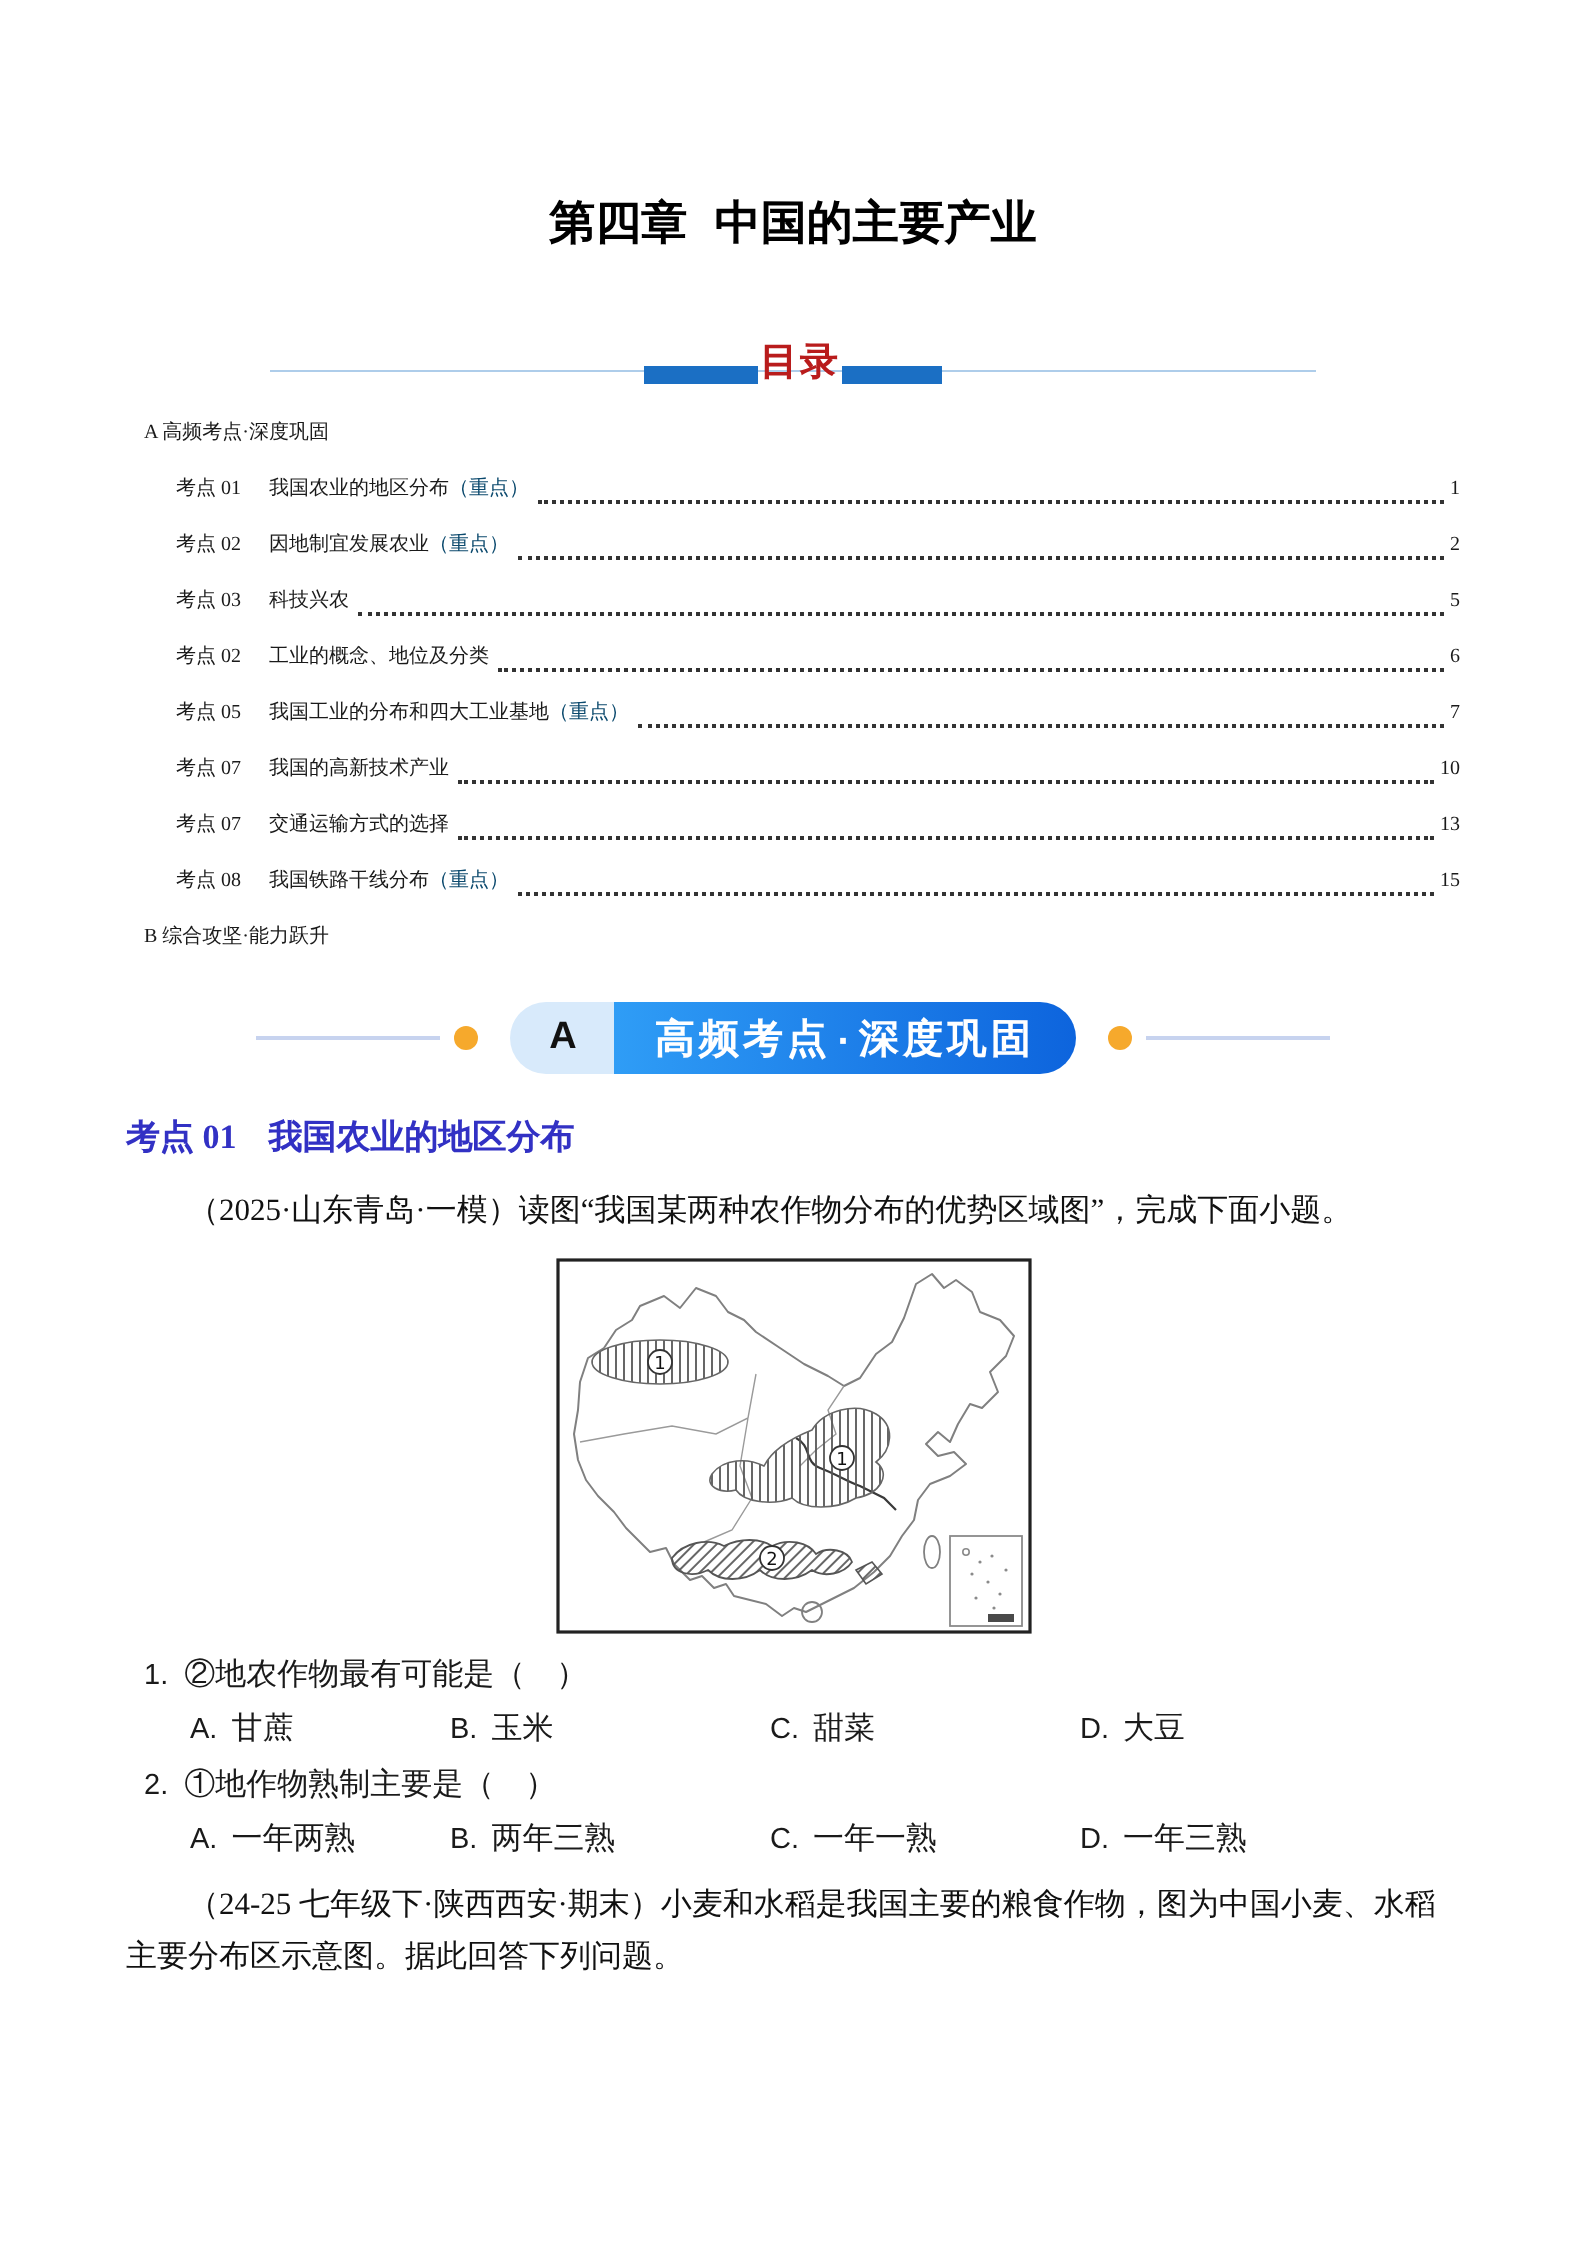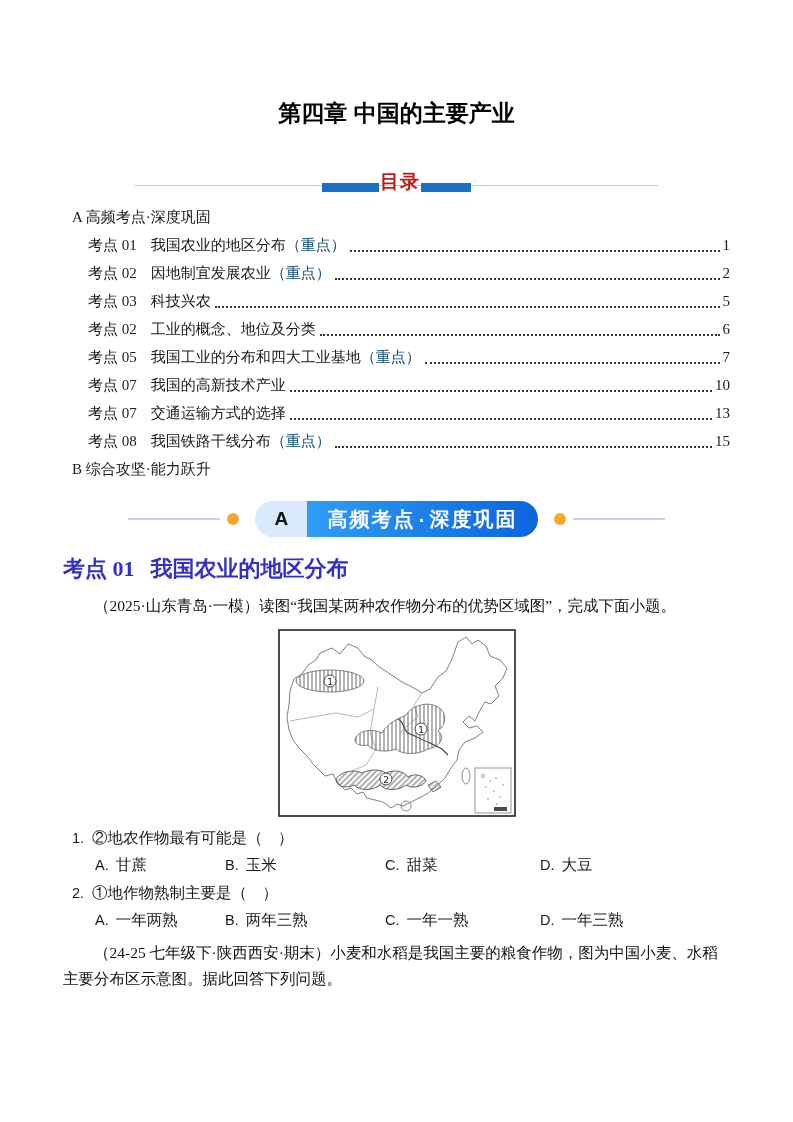--- a/index.html
+++ b/index.html
@@ -9,21 +9,21 @@
     font-family:"Liberation Serif","DejaVu Serif",serif;
     color:#1a1a1a;
     position:relative;
     overflow:hidden;
   }
   .content { padding:98px 63px 0 63px; }
 
   
   .doc-title {
     text-align:center;
-    font-family:Liberation Sans, sans-serif;
+    font-family:Liberation Mono, monospace;
     font-weight:700; font-size:23px; line-height:31px;
     color:#000;
     margin-bottom:44px;
   }
 
   
   .toc-header { position:relative; height:22px; margin-bottom:8px; }
   .toc-header .rule {
     position:absolute; left:72px; right:72px; top:12px; height:1px;
     background:#aecdea;
@@ -33,21 +33,21 @@
     display:flex; justify-content:center; align-items:center;
   }
   .toc-bar { width:57px; height:9px; background:#1b6fc4; margin-top:7px; }
   .toc-bar.right { width:50px; }
   .toc-title {
     color:#b91c1c; font-weight:700; font-size:19px; line-height:22px;
     margin:0 1px; position:relative; top:-2px; letter-spacing:1px;
   }
 
   
-  .toc-list { font-size:15px; }
+  .toc-list { font-size:10px; }
   .toc-section { line-height:28px; padding-left:9px; }
   .toc-item {
     display:flex; align-items:flex-end; line-height:28px; padding-left:25px;
   }
   .toc-label { margin-right:14px; white-space:nowrap; }
   .toc-item-title { white-space:nowrap; }
   .toc-important { color:#0c4a6e; white-space:nowrap; }
   .toc-dots {
     flex:1; height:0; border-bottom:2px dotted #333;
     margin:0 3px 7px 4px; align-self:flex-end;
@@ -73,21 +73,21 @@
   }
   .badge-text {
     background:linear-gradient(90deg,#2f9df6,#0d64dd); color:#fff;
     font-family:Liberation Mono, monospace;
     font-weight:700; font-size:20px; letter-spacing:2px;
     display:flex; align-items:center; padding:0 20px;
   }
 
   
   .kaodian-heading {
-    color:#3231c4; font-weight:700; font-size:22px; line-height:24px;
+    color:#3231c4; font-weight:700; font-size:17px; line-height:24px;
     margin-bottom:12px;
   }
   .kaodian-heading .kd-label { margin-right:16px; }
 
   
   .intro { font-size:15.5px; line-height:26px; text-indent:2em; color:#111; }
   .question-line { font-size:15.5px; line-height:26px; padding-left:9px; margin-top:1px; }
   .q-number {
     font-family:"Liberation Sans","DejaVu Sans",sans-serif;
     font-size:14.5px; margin-right:8px;

